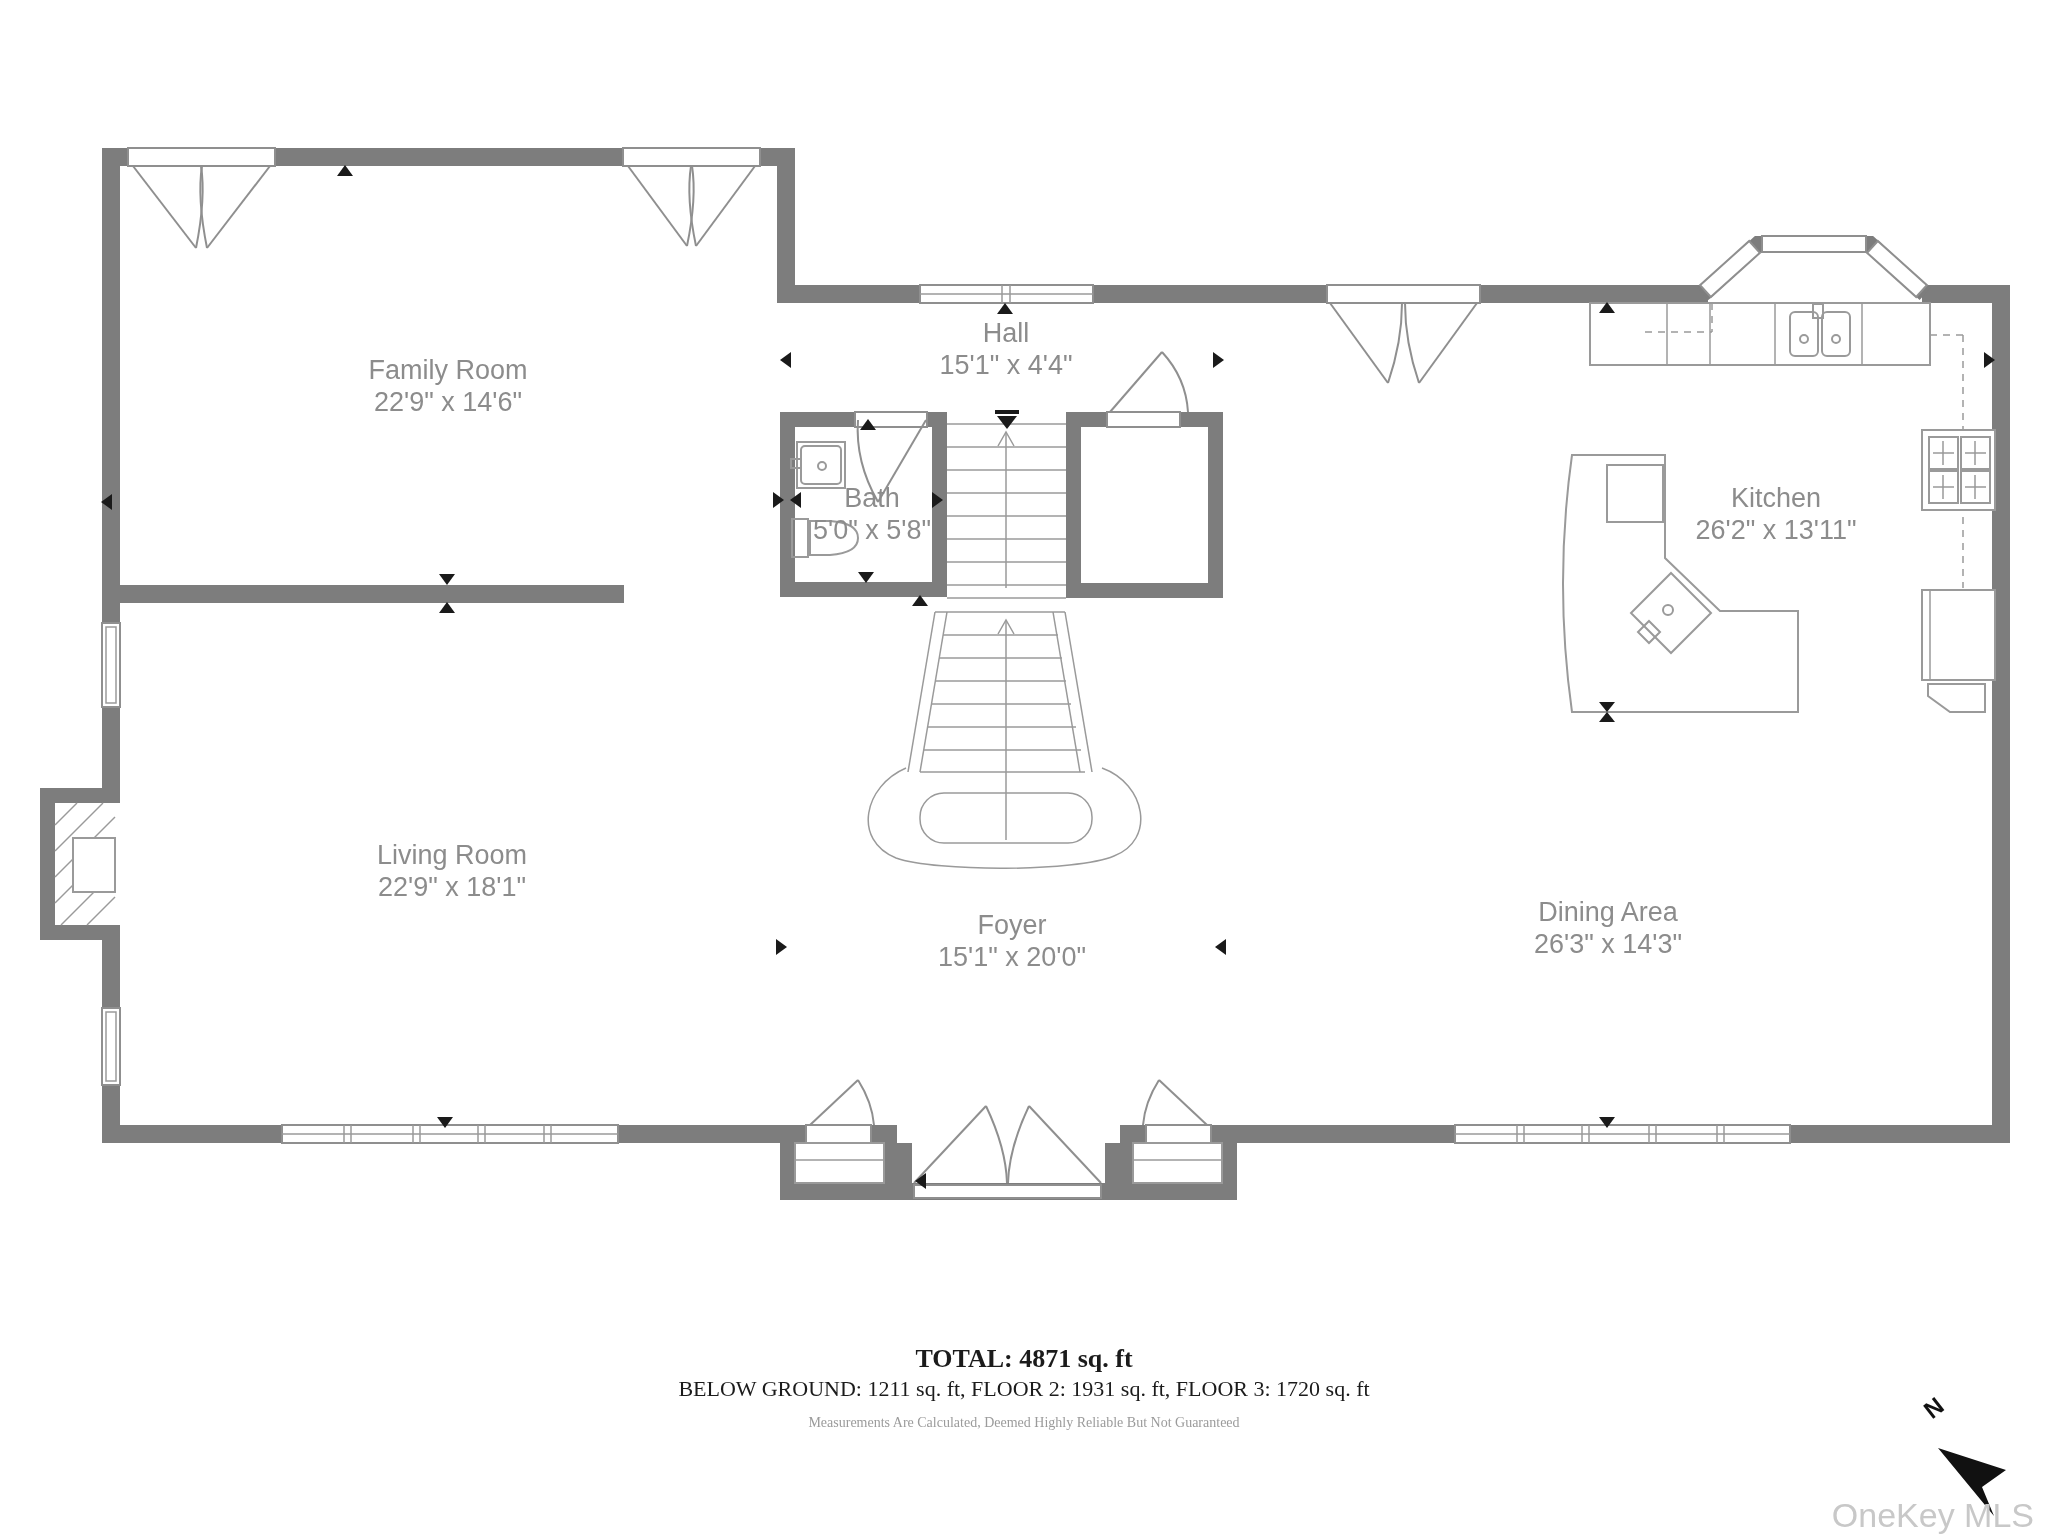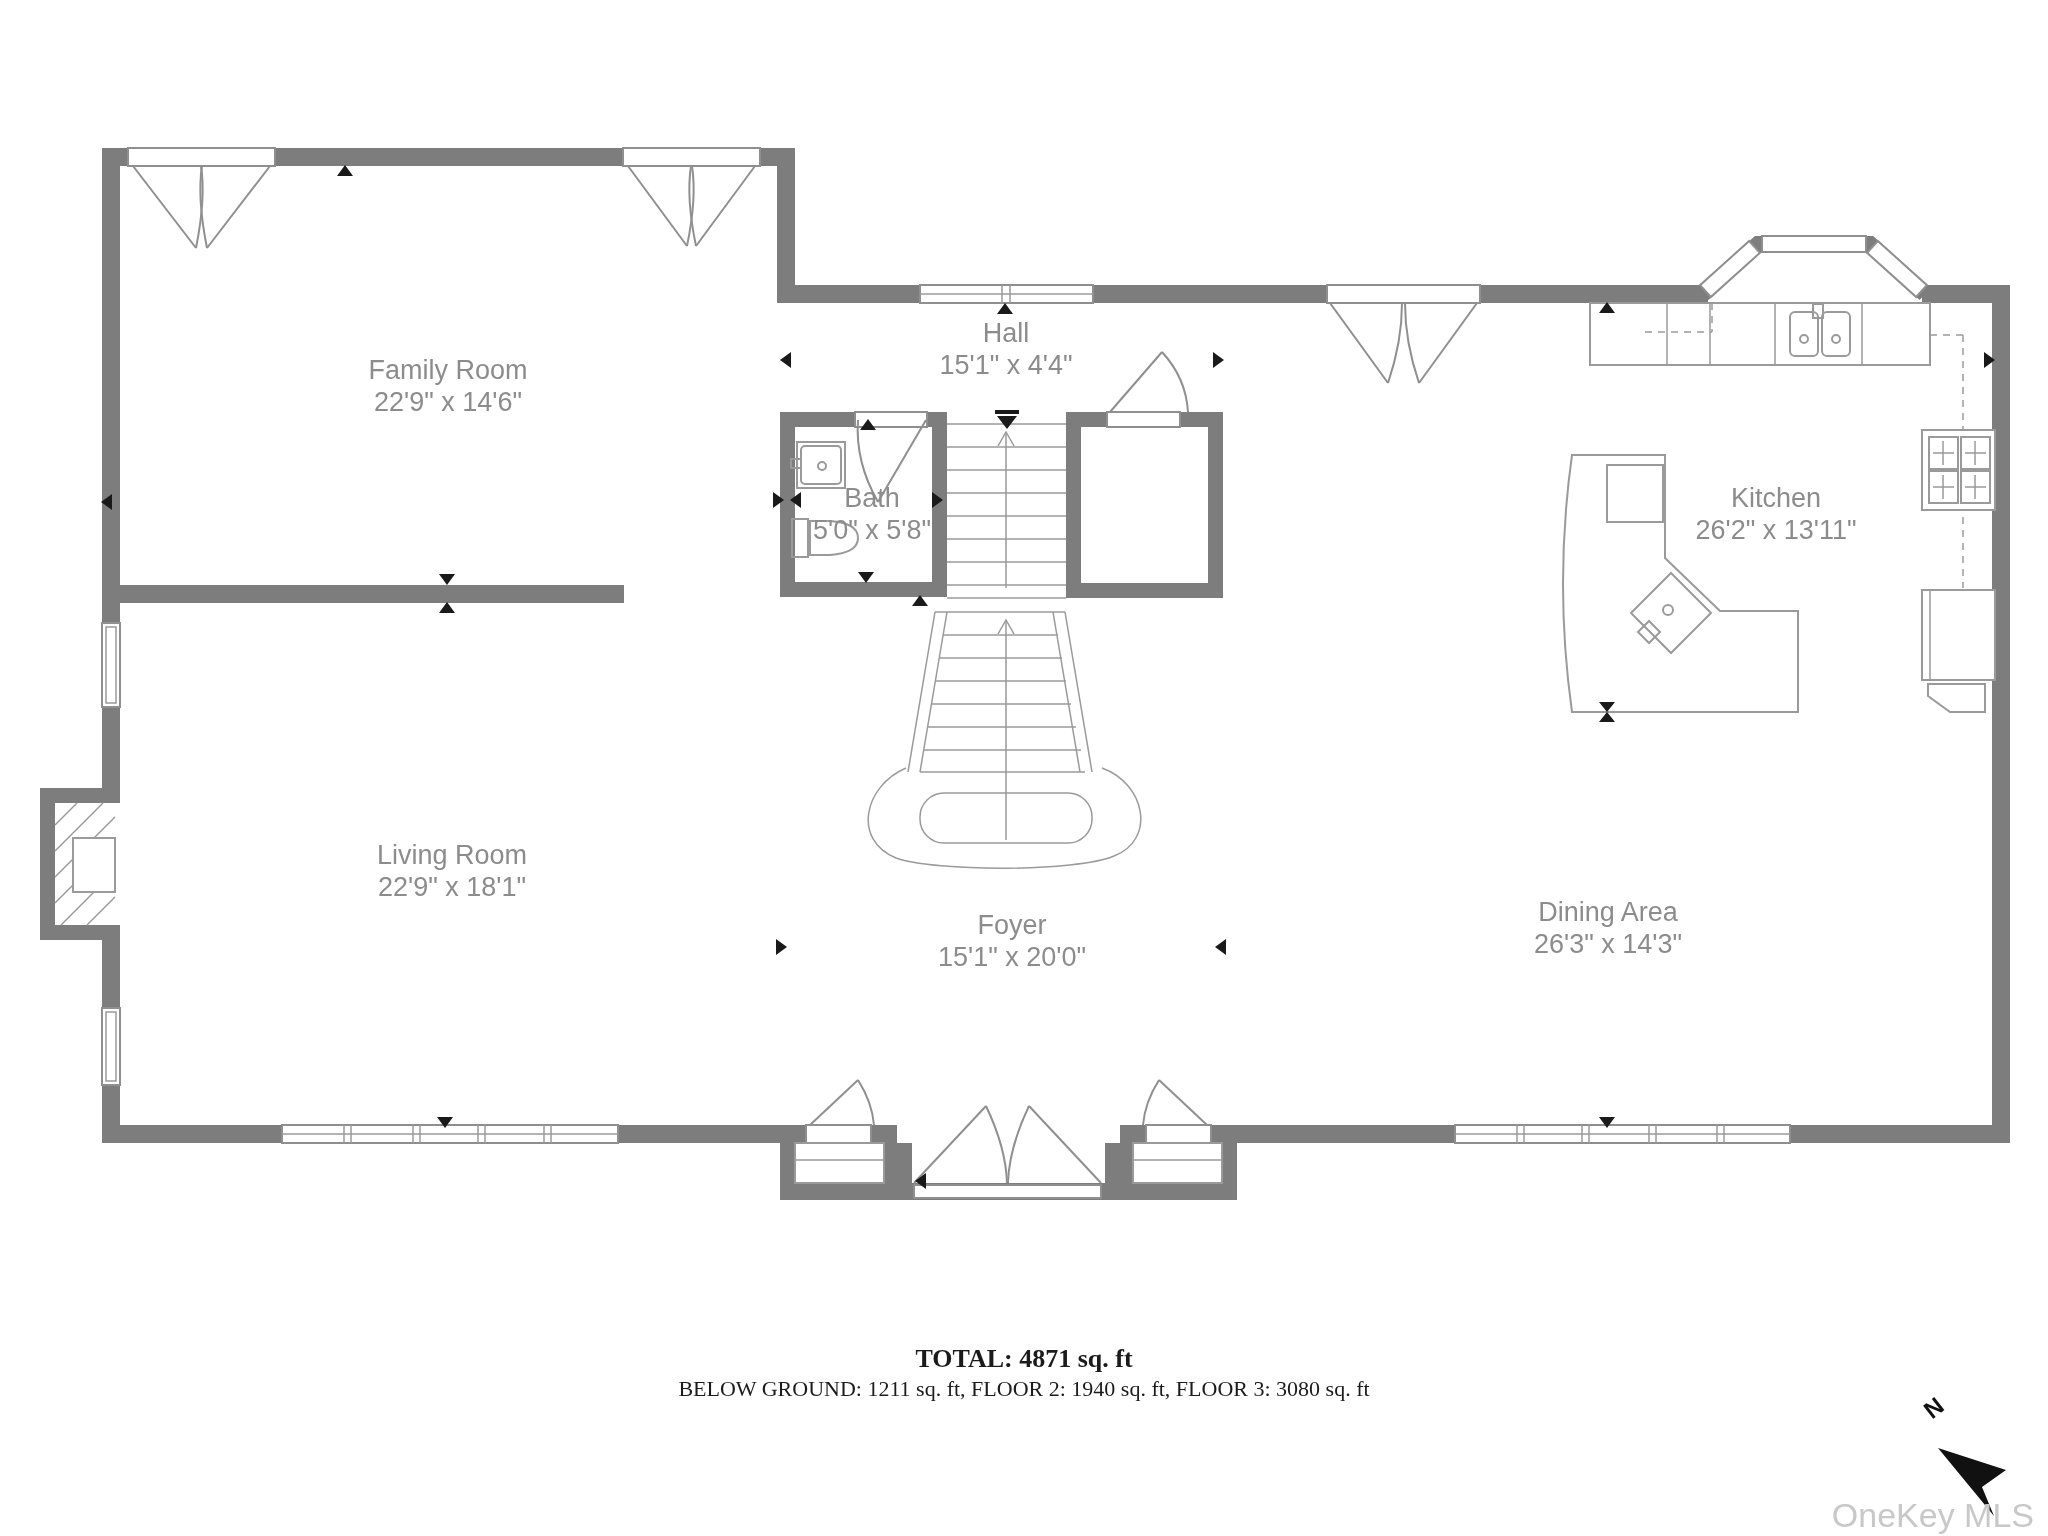--- a/index.html
+++ b/index.html
@@ -371,18 +371,19 @@
   </g>
 
   <g>
     <polygon fill="#111" points="1938,1448 2006,1470 1982,1487 1994,1516"></polygon>
     <text class="ntext" x="1934" y="1416" transform="rotate(-38 1934 1408)">N</text>
   </g>
 </svg>
 
   <div id="summary">
     <div class="sum-total">TOTAL: 4871 sq. ft</div>
-    <div class="sum-line">BELOW GROUND: 1211 sq. ft, FLOOR 2: 1940 sq. ft, FLOOR 3: 3080 sq. ft</div>
+    <div class="sum-line">BELOW GROUND: 1211 sq. ft, FLOOR 2: 1931 sq. ft, FLOOR 3: 1720 sq. ft</div>
+    <div class="sum-note">Measurements Are Calculated, Deemed Highly Reliable But Not Guaranteed</div>
   </div>
 
   <div id="watermark">OneKey MLS</div>
 
 </div>
 
 </body></html>

